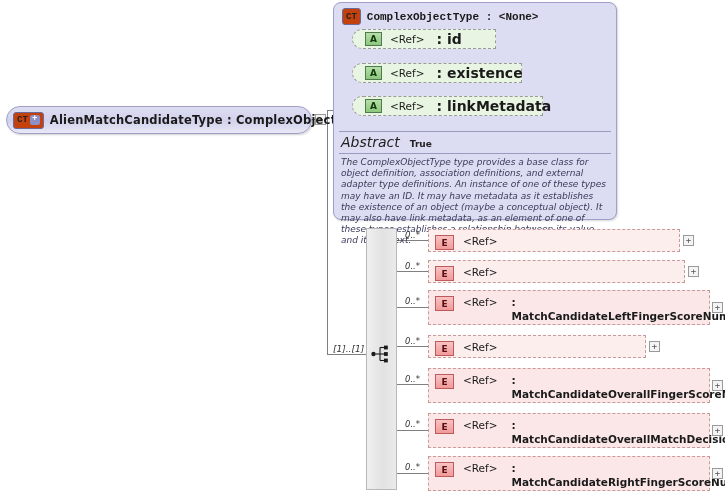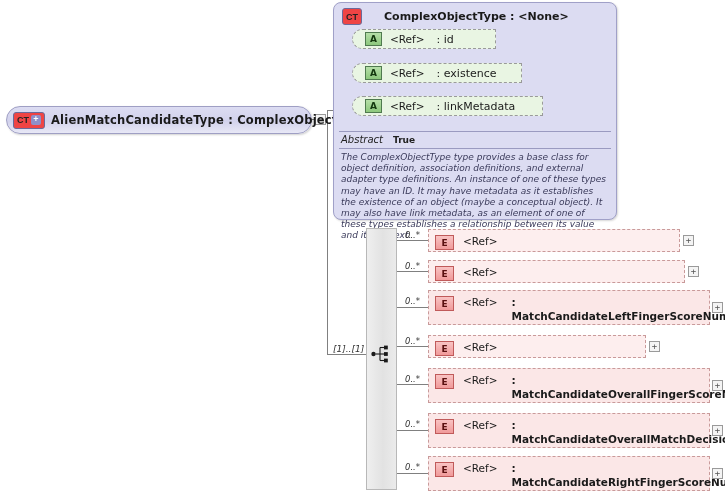--- a/index.html
+++ b/index.html
@@ -71,25 +71,25 @@
 
   
   .ct-badge {
     display: inline-flex;
     align-items: center;
     justify-content: center;
     height: 15px;
     padding: 0 3px;
     border: 1px solid #6a6a9a;
     border-radius: 3px;
-    background: #ef4444;
+    background: #c2410c;
     font-size: 9px;
     font-weight: bold;
     color: #222;
-    font-family: Liberation Sans, sans-serif;
+    font-family: Liberation Mono, monospace;
     position: relative;
   }
   .ct-badge .plus {
     display: inline-block;
     width: 10px;
     height: 10px;
     margin-left: 2px;
     border-radius: 2px;
     background: #8f8fc8;
     color: #ffffff;
@@ -116,21 +116,21 @@
     position: absolute;
     left: 8px;
     top: 5px;
     display: flex;
     align-items: center;
     font-size: 11px;
     font-weight: bold;
     color: #1a1a1a;
     white-space: nowrap;
   }
-  .group-title .ttxt { margin-left: 22px; }
+  .group-title .ttxt { margin-left: 6px; font-family: Liberation Mono, monospace; }
 
   
   .attr-row {
     position: absolute;
     height: 20px;
     border: 1px dashed #9a9a9a;
     border-left: none;
     background: #e9f5e3;
     box-sizing: border-box;
     display: flex;
@@ -163,23 +163,23 @@
     box-sizing: border-box;
     flex: 0 0 auto;
   }
   .attr-ref {
     font-size: 10.5px;
     color: #1a1a1a;
     margin-left: 8px;
     white-space: nowrap;
   }
   .attr-name {
-    font-size: 11px;
-    color: #1a1a1a;
-    font-weight: normal;
+    font-size: 14px;
+    color: #1a1a1a;
+    font-weight: bold;
     margin-left: 12px;
     white-space: nowrap;
   }
 
   
   .doc-panel {
     position: absolute;
     left: 5px;
     top: 128px;
     width: 272px;
@@ -188,21 +188,21 @@
     border-top: 1px solid #9a9ac0;
     box-sizing: border-box;
   }
   .abstract-row {
     display: flex;
     align-items: baseline;
     padding: 2px 2px 3px 2px;
     border-bottom: 1px solid #9a9ac0;
   }
   .abstract-key {
-    font-size: 10px;
+    font-size: 14px;
     font-style: italic;
     color: #222;
     margin-right: 10px;
   }
   .abstract-val {
     font-size: 9px;
     font-weight: bold;
     color: #222;
   }
   .doc-text {

